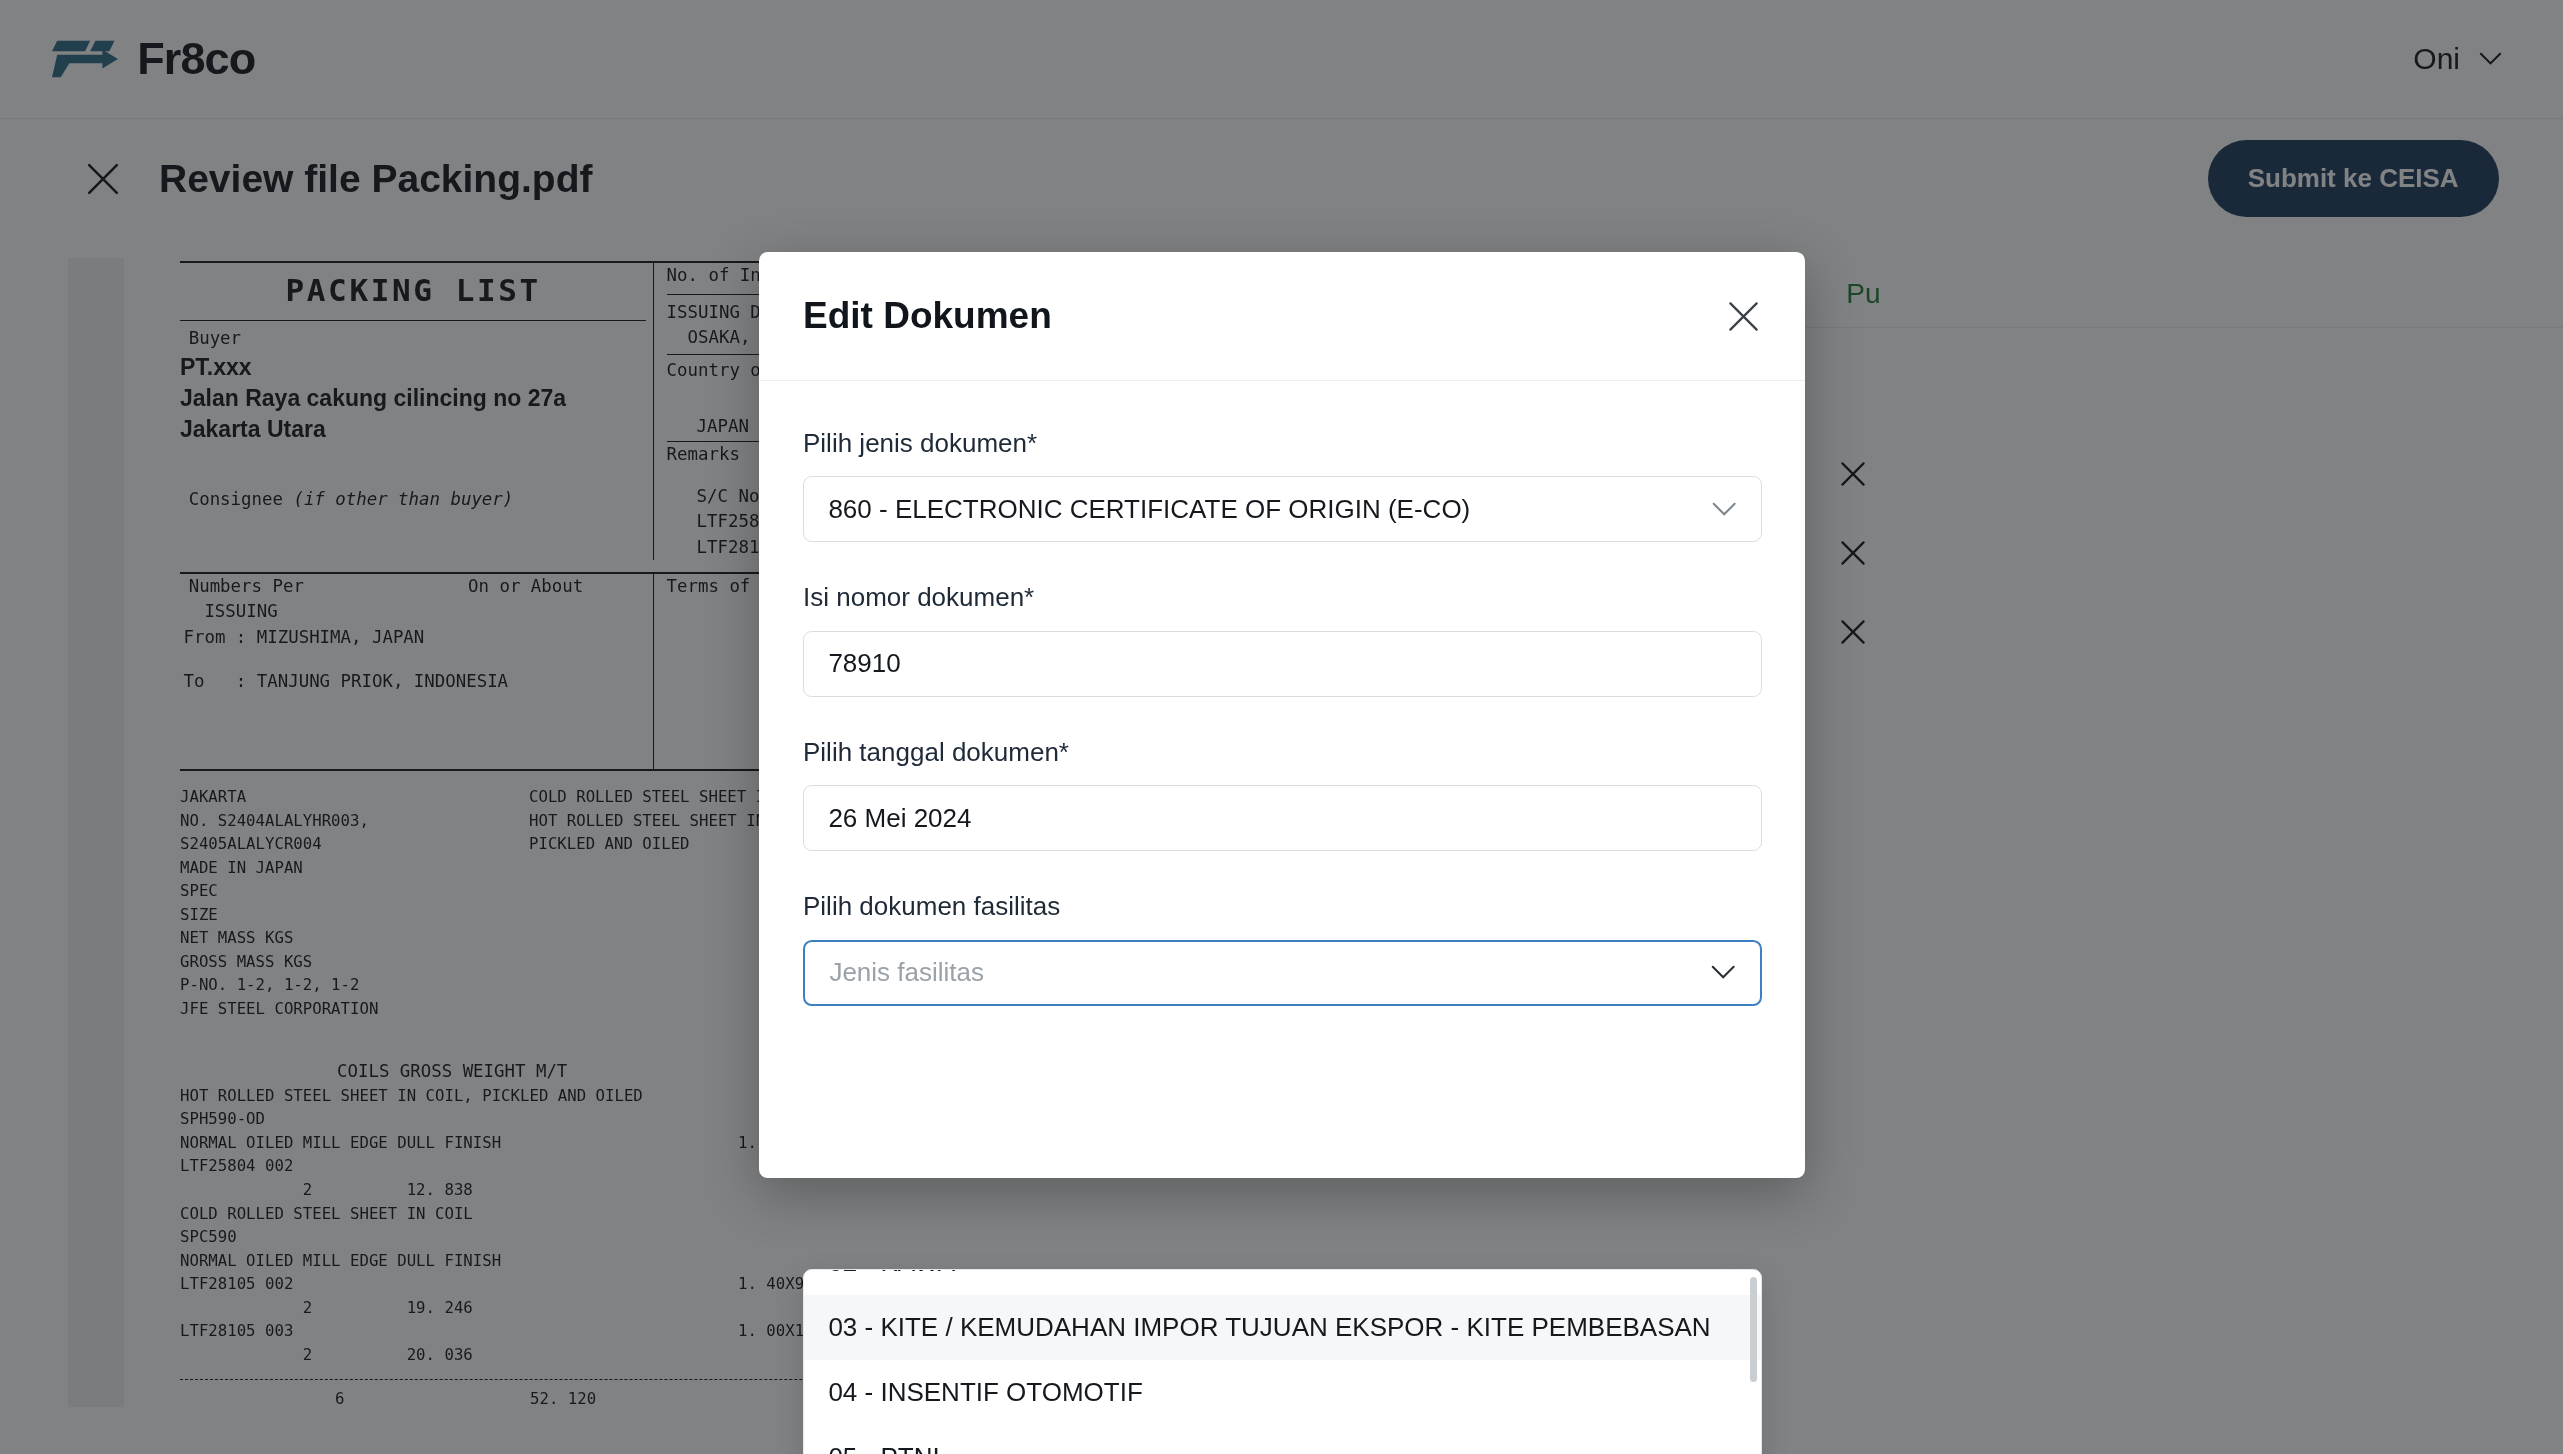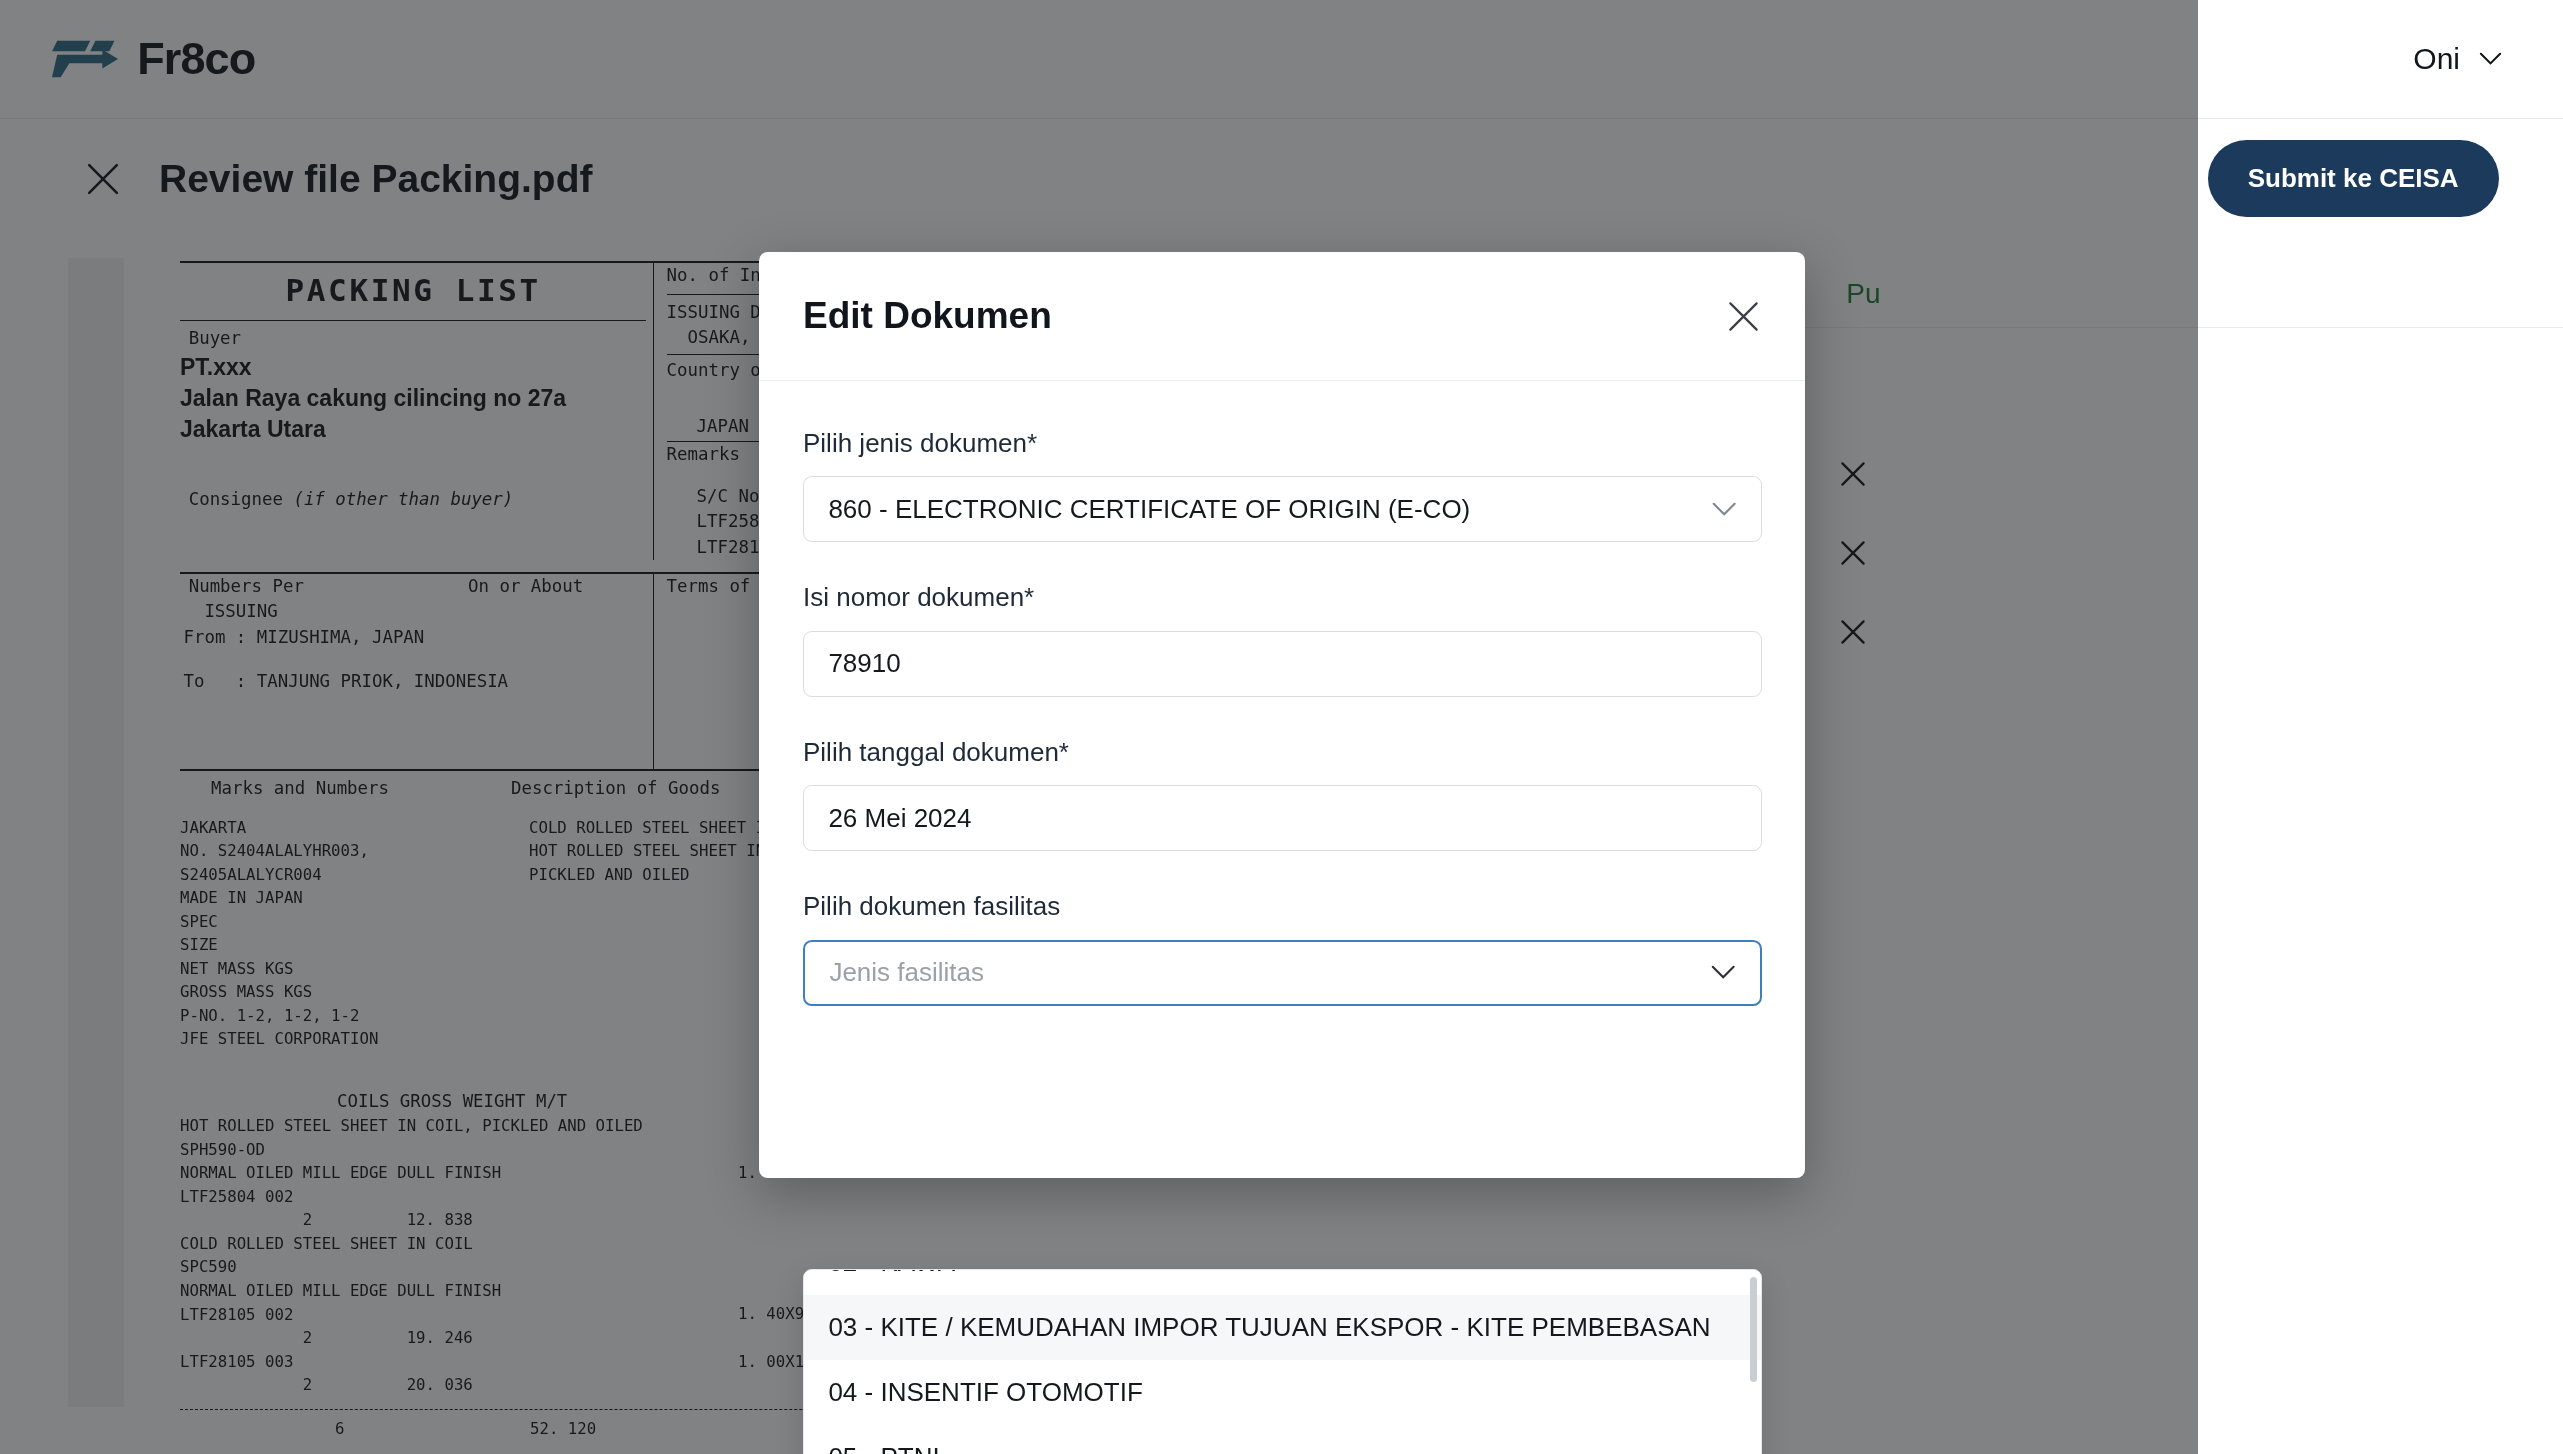--- a/index.html
+++ b/index.html
@@ -3,21 +3,21 @@
 <meta charset="utf-8">
 <style>
   * { box-sizing: border-box; margin: 0; padding: 0; }
   html, body {
     width: 2563px; height: 1454px;
     overflow: hidden;
     font-family: "Liberation Sans", sans-serif;
     background: #ffffff;
   }
 
-  .app { position: relative; width: 2198px; height: 1454px; background: #ffffff; }
+  .app { position: relative; width: 2563px; height: 1454px; background: #ffffff; }
 
   
   .page-under {
     position: absolute; inset: 0;
     background: #ffffff;
   }
 
   
   .navbar {
     position: absolute; top: 0; left: 0; width: 2563px; height: 119px;
@@ -267,25 +267,20 @@
               <div style="height:19px"></div>
               <div class="t12" style="padding-left:3.5px;white-space:pre">To   : TANJUNG PRIOK, INDONESIA</div>
               <div style="height:75px"></div>
             </div>
             <div class="pdf-col-r">
               <div class="t12">Terms of Paym</div>
             </div>
           </div>
 
           <div class="hr-thick"></div>
-          <div class="row-flex" style="padding-top:5.2px">
-            <div class="t12" style="width:331px;padding-left:31px">Marks and Numbers</div>
-            <div class="t12" style="width:366px">Description of Goods</div>
-            <div class="t12">Qu</div>
-          </div>
 
           <div class="row-flex" style="padding-top:14px">
             <div class="mono-block" style="width:349px">JAKARTA
 NO. S2404ALALYHR003,
 S2405ALALYCR004
 MADE IN JAPAN
 SPEC
 SIZE
 NET MASS KGS
 GROSS MASS KGS

